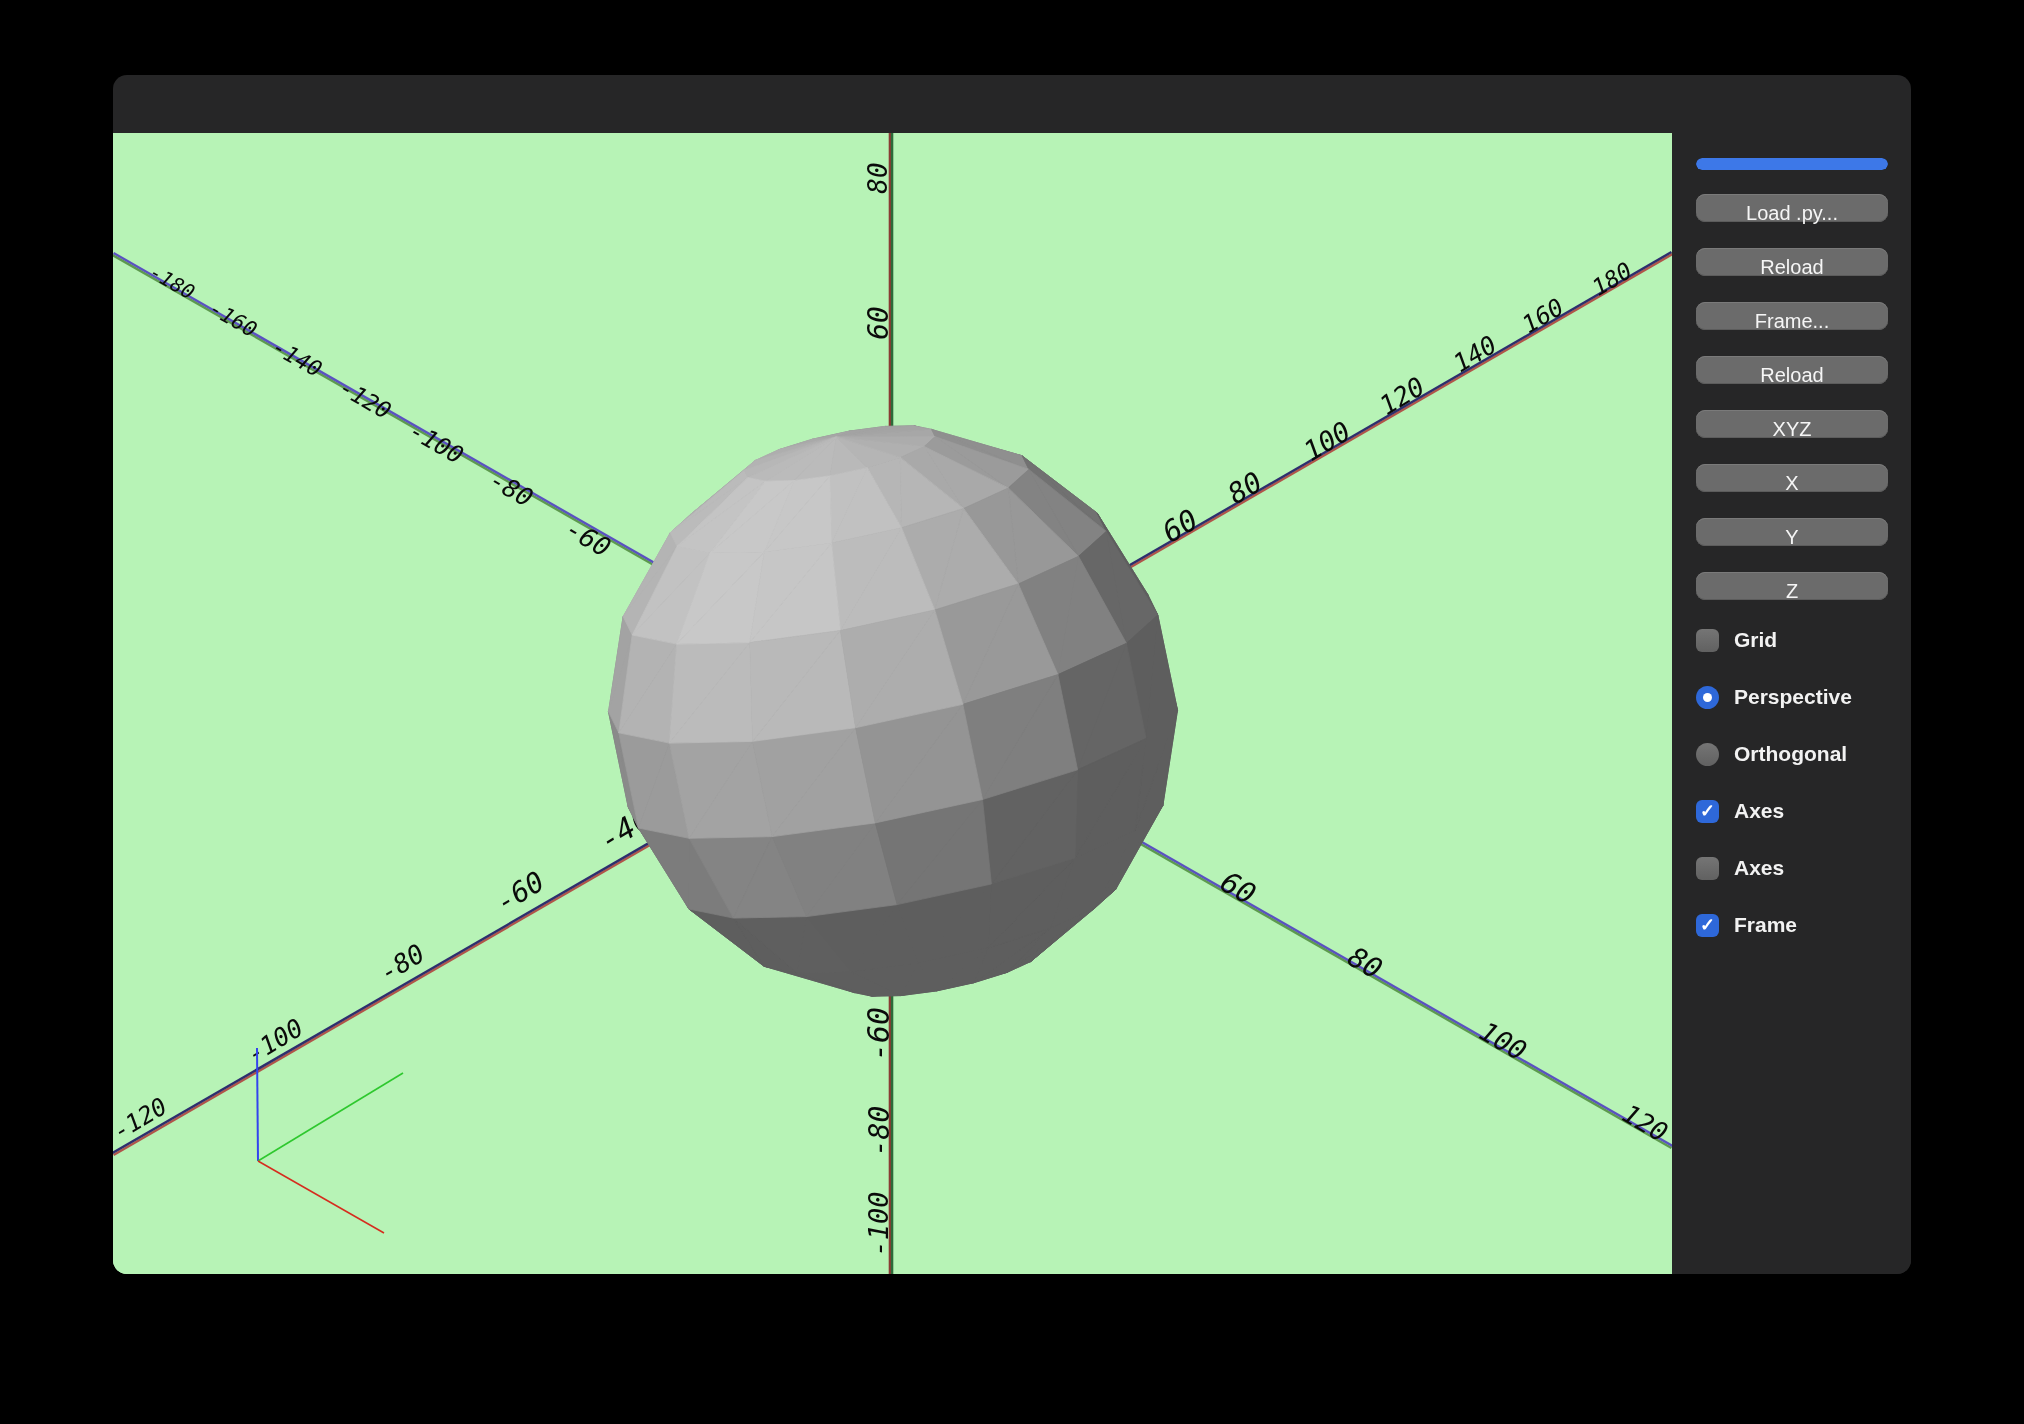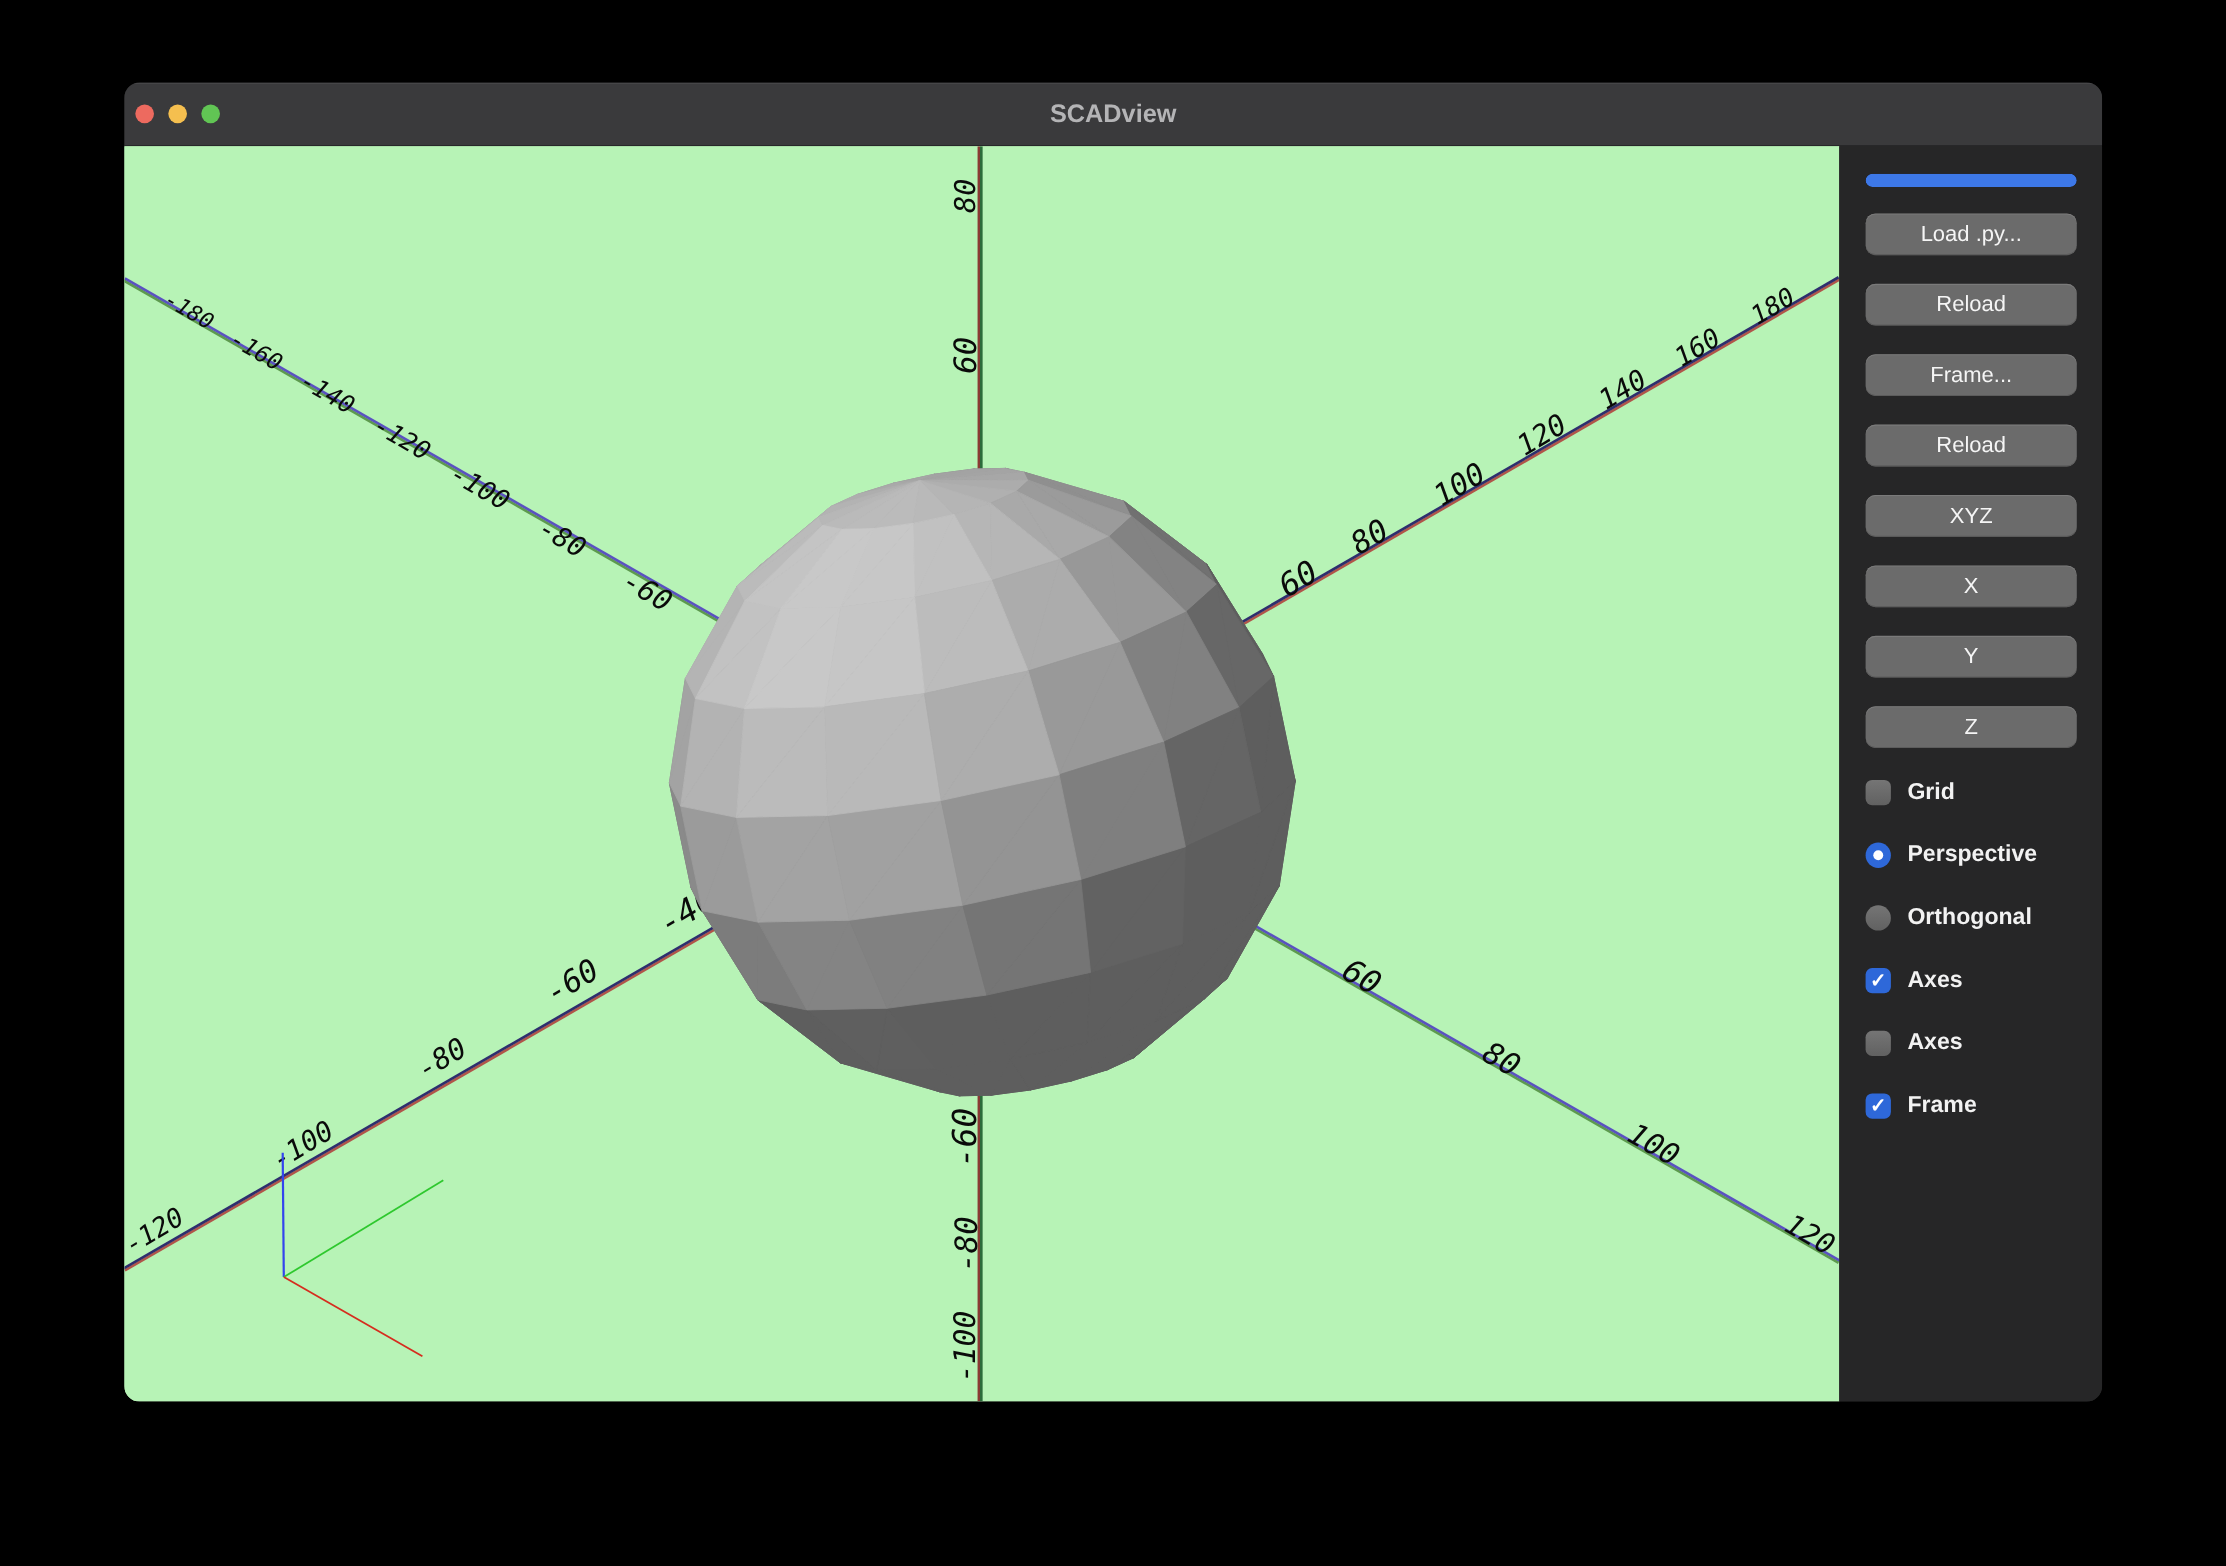--- a/index.html
+++ b/index.html
@@ -17,48 +17,40 @@
   .light.yellow{background:#f5bf4f;}
   .light.green{background:#61c554;}
   .content{position:absolute;left:0;top:58px;right:0;bottom:0;}
   .viewport{position:absolute;left:0;top:0;width:1559px;height:1141px;background:#b7f3b6;}
   .viewport svg{display:block;}
   .tick{font-family:"DejaVu Sans Mono",monospace;font-style:italic;fill:#0a0a0a;}
   .sidebar{position:absolute;left:1559px;top:0;width:239px;height:1141px;background:#262627;
            box-sizing:border-box;padding:25px 23px 0 24px;}
   .progress{width:192px;height:12px;border-radius:6px;background:#1c1c1d;overflow:hidden;margin-bottom:24px;}
   .progress-fill{height:100%;border-radius:6px;background:#3d78e8;}
-  .btn{display:block;width:192px;height:38px;margin-bottom:26px;border:none;border-radius:9px;
+  .btn{display:block;width:192px;height:28px;margin-bottom:26px;border:none;border-radius:9px;
        background:#6b6b6b;color:#f5f5f5;font-size:20px;font-family:"Liberation Sans",sans-serif;
        box-shadow:inset 0 -1px 0 #5c5c5c, inset 0 1px 0 #7a7a7a;text-align:center;line-height:38px;padding:0;}
   .toggles{margin-top:28px;font-weight:bold;}
   .toggle-row{display:flex;align-items:center;height:24px;margin-bottom:33px;}
   .ctl{width:23px;height:23px;flex:0 0 23px;position:relative;}
   .ctl.checkbox{border-radius:6px;}
   .ctl.radio{border-radius:50%;}
   .ctl.off{background:linear-gradient(#757575,#616161);}
   .ctl.on{background:#2e68d9;}
   .ctl.checkbox.on::after{content:"\2713";position:absolute;left:0;top:0;width:23px;height:23px;
        color:#fff;font-size:18px;font-weight:bold;line-height:23px;text-align:center;}
   .ctl.radio.on::after{content:"";position:absolute;left:7px;top:7px;width:9px;height:9px;
        border-radius:50%;background:#fff;}
   .toggle-label{margin-left:15px;color:#f2f2f2;font-size:21px;}
 </style>
 </head>
 <body>
 
 <div class="window">
-  <div class="titlebar">
-    <div class="lights">
-      <span class="light red"></span>
-      <span class="light yellow"></span>
-      <span class="light green"></span>
-    </div>
-    <div class="title">SCADview</div>
-  </div>
   <div class="content">
     <div class="viewport">
       <svg id="scene" width="1559" height="1141" viewBox="0 0 1559 1141" style="background: rgb(183, 243, 182);">
           <g>
             <line x1="-0.5467415629825076" y1="121.95450178800641" x2="1558.4532584370174" y2="1014.9545017880064" stroke="#5d9a4e" stroke-width="2.4"></line>
             <line x1="0.5467415629825076" y1="120.04549821199359" x2="1559.5467415629826" y2="1013.0454982119936" stroke="#5a52c0" stroke-width="2.4"></line>
             <text class="tick" font-size="20" text-anchor="middle" dominant-baseline="central" transform="translate(59,149) rotate(30)">-180</text>
             <text class="tick" font-size="21" text-anchor="middle" dominant-baseline="central" transform="translate(120,186) rotate(30)">-160</text>
             <text class="tick" font-size="22" text-anchor="middle" dominant-baseline="central" transform="translate(184,225) rotate(30)">-140</text>
             <text class="tick" font-size="23" text-anchor="middle" dominant-baseline="central" transform="translate(252,266) rotate(30)">-120</text>

